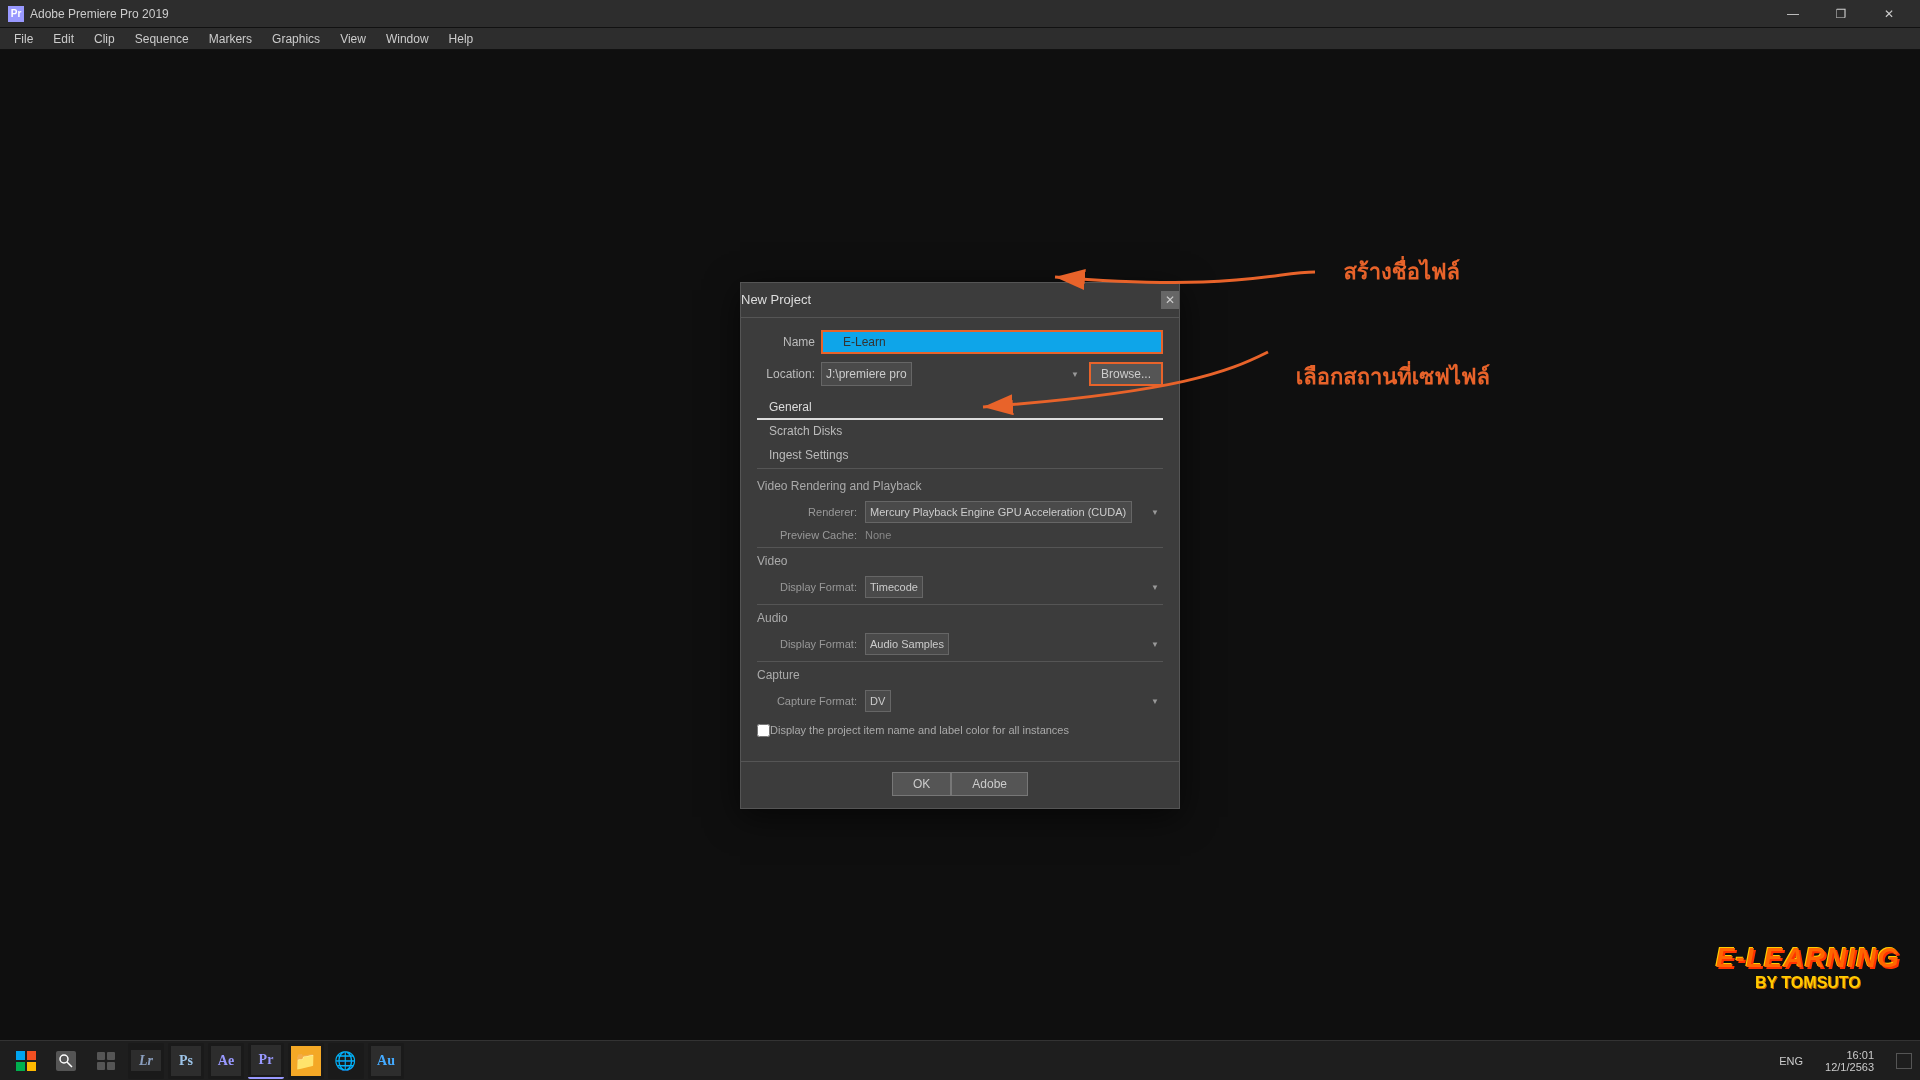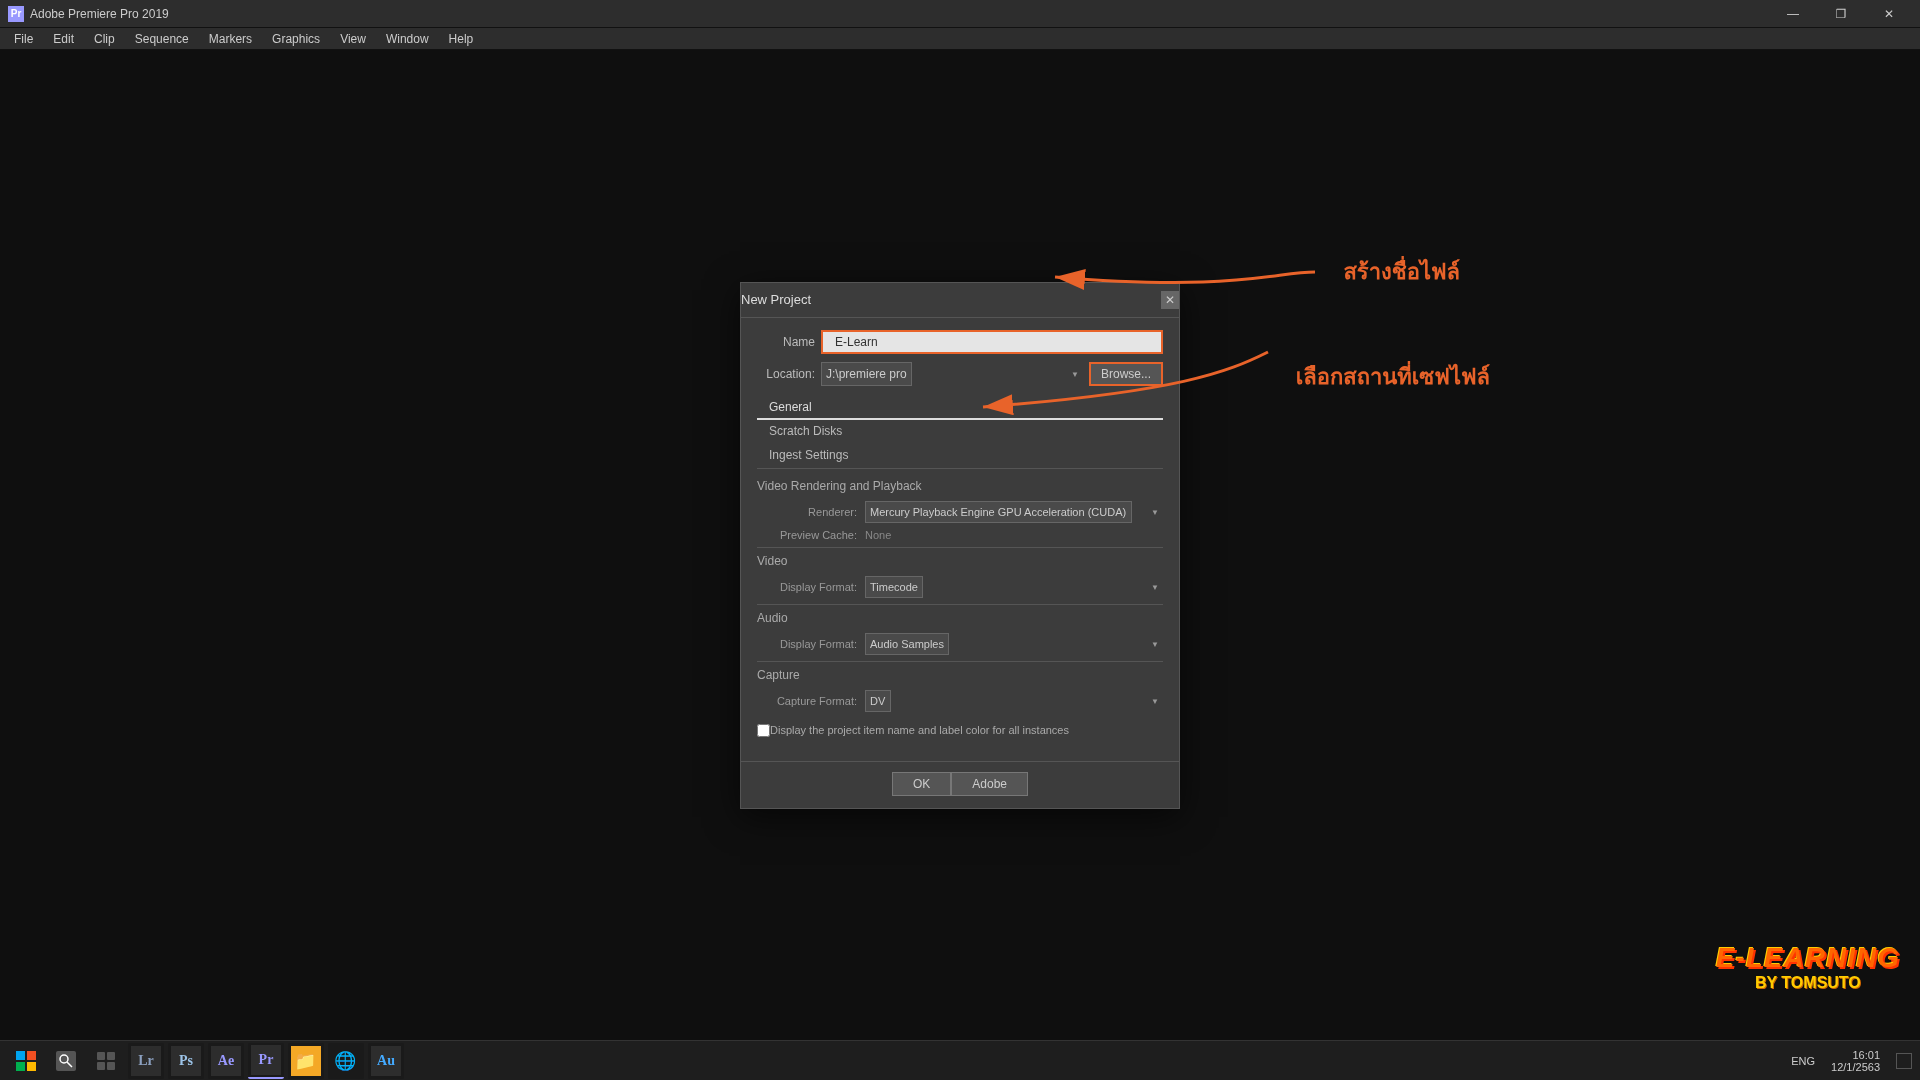--- a/index.html
+++ b/index.html
@@ -144,25 +144,25 @@
     .field-label {
       color: #bbb;
       font-size: 12px;
       width: 58px;
       text-align: right;
       flex-shrink: 0;
     }
     .field-input {
       flex: 1;
       height: 24px;
-      background: #e5e5e5;
+      background: #0ea5e9;
       border: 2px solid #e8632a;
       color: #333;
       font-size: 12px;
-      padding: 0 12px;
+      padding: 0 20px;
       outline: none;
     }
     .location-row {
       display: flex;
       align-items: center;
       margin-bottom: 10px;
       gap: 6px;
     }
     .location-select {
       flex: 1;
@@ -320,21 +320,21 @@
       display: flex;
       align-items: center;
       justify-content: center;
       cursor: pointer;
       border-radius: 2px;
     }
     .taskbar-right {
       margin-left: auto;
       display: flex;
       align-items: center;
-      gap: 16px;
+      gap: 22px;
       color: #ccc;
       font-size: 11px;
     }
 
     
     .watermark {
       position: absolute;
       bottom: 48px;
       right: 20px;
       text-align: center;
@@ -567,21 +567,21 @@
   <div class="taskbar-icon">
     <svg width="20" height="20" viewBox="0 0 20 20">
       <rect x="1" y="1" width="8" height="8" rx="1" fill="#555"></rect>
       <rect x="11" y="1" width="8" height="8" rx="1" fill="#555"></rect>
       <rect x="1" y="11" width="8" height="8" rx="1" fill="#555"></rect>
       <rect x="11" y="11" width="8" height="8" rx="1" fill="#555"></rect>
     </svg>
   </div>
 
   <div class="taskbar-icon" style="background:#1a1a1a;">
-    <div style="width:30px;height:30px;background:#2d2d2d;display:flex;align-items:center;justify-content:center;color:#8ca0c0;font-weight:bold;font-size:14px;font-family:serif;">Lr</div>
+    <div style="width:30px;height:21px;background:#2d2d2d;display:flex;align-items:center;justify-content:center;color:#8ca0c0;font-weight:bold;font-size:14px;font-family:serif;font-style:italic;">Lr</div>
   </div>
   <div class="taskbar-icon" style="background:#1a1a1a;">
     <div style="width:30px;height:30px;background:#2d2d2d;display:flex;align-items:center;justify-content:center;color:#9dc4e8;font-weight:bold;font-size:14px;font-family:serif;">Ps</div>
   </div>
   <div class="taskbar-icon" style="background:#1a1a1a;">
     <div style="width:30px;height:30px;background:#2d2d2d;display:flex;align-items:center;justify-content:center;color:#9999ff;font-weight:bold;font-size:14px;font-family:serif;">Ae</div>
   </div>
   <div class="taskbar-icon" style="background:#1a1a1a; border-bottom: 2px solid #9999ff;">
     <div style="width:30px;height:30px;background:#2d2d2d;display:flex;align-items:center;justify-content:center;color:#9999ff;font-weight:bold;font-size:14px;font-family:serif;">Pr</div>
   </div>

